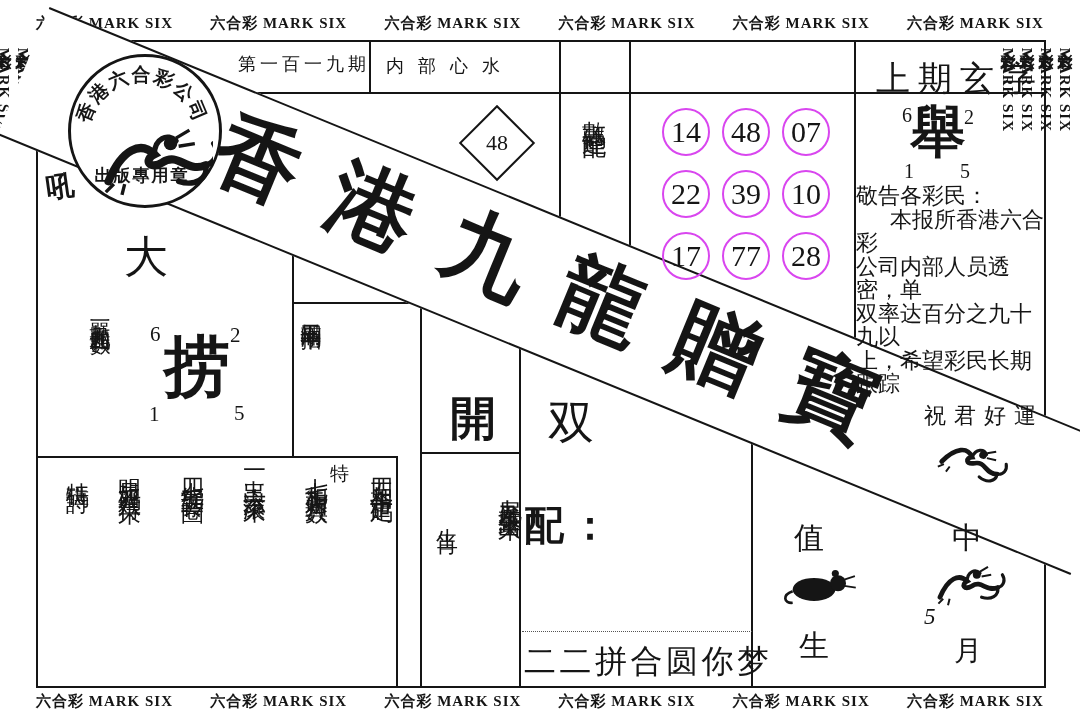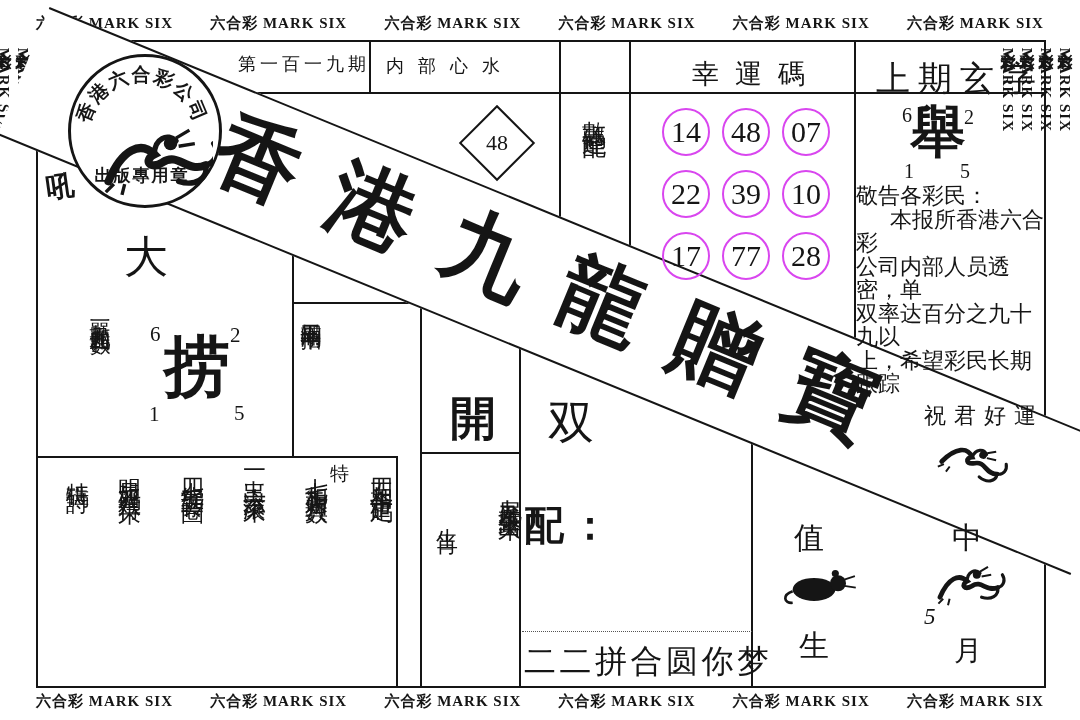--- a/index.html
+++ b/index.html
@@ -115,21 +115,20 @@
         <use href="#dragon"></use>
       </g>
       <text x="71" y="124" text-anchor="middle" font-size="17" font-weight="bold" letter-spacing="2" fill="#151515">出版專用章</text>
     </svg>
   </div>
   <div class="abs z4" style="left:46px;top:168px;font-size:28px;font-weight:bold;transform:rotate(-8deg);">吼</div>
   <div class="abs z2" style="left:124px;top:228px;font-size:44px;">大</div>
 
   <div class="abs z2" style="left:238px;top:52px;font-size:18px;letter-spacing:4px;">第一百一九期</div>
   <div class="abs z2" style="left:386px;top:54px;font-size:18px;letter-spacing:14px;">内部心水</div>
-  <div class="abs z2" style="left:692px;top:56px;font-size:27px;letter-spacing:16px;">幸運碼</div>
   <div class="abs z2" style="left:876px;top:56px;font-size:34px;letter-spacing:8px;">上期玄字</div>
 
   <div class="diamond">
     <span>48</span>
   </div>
   <div class="abs vtxt z2" style="left:578px;top:102px;font-size:24px;letter-spacing:5px;">數碼連配</div>
 
   <div class="abs z2" style="left:662px;top:108px;display:grid;grid-template-columns:repeat(3,44px);column-gap:16px;row-gap:14px;">
     <div class="circle">14</div>
     <div class="circle">48</div>

